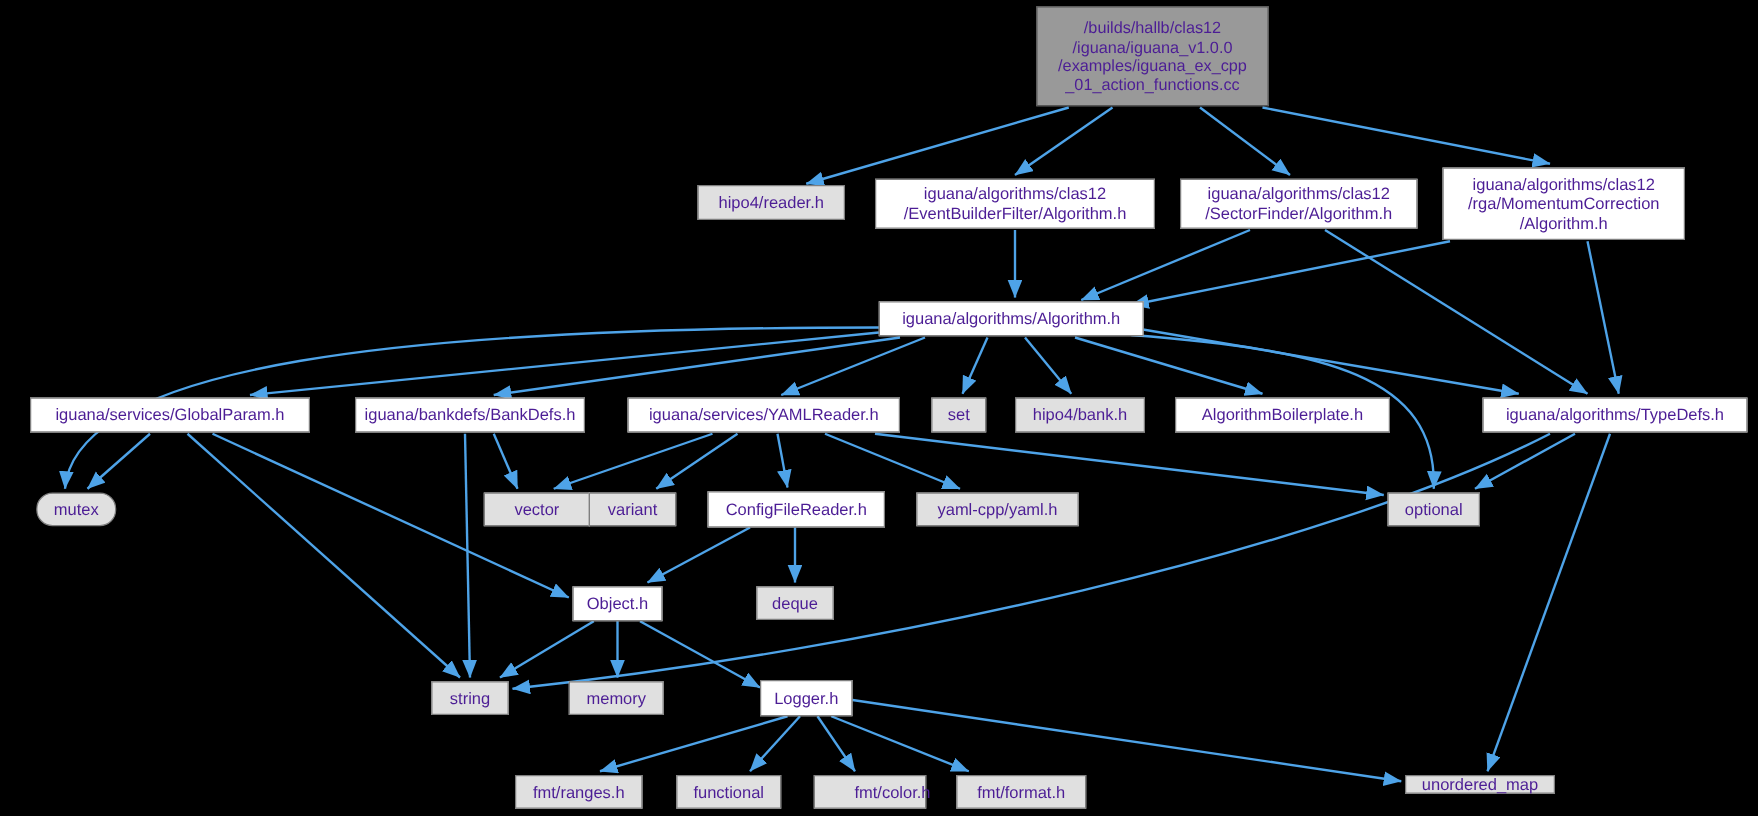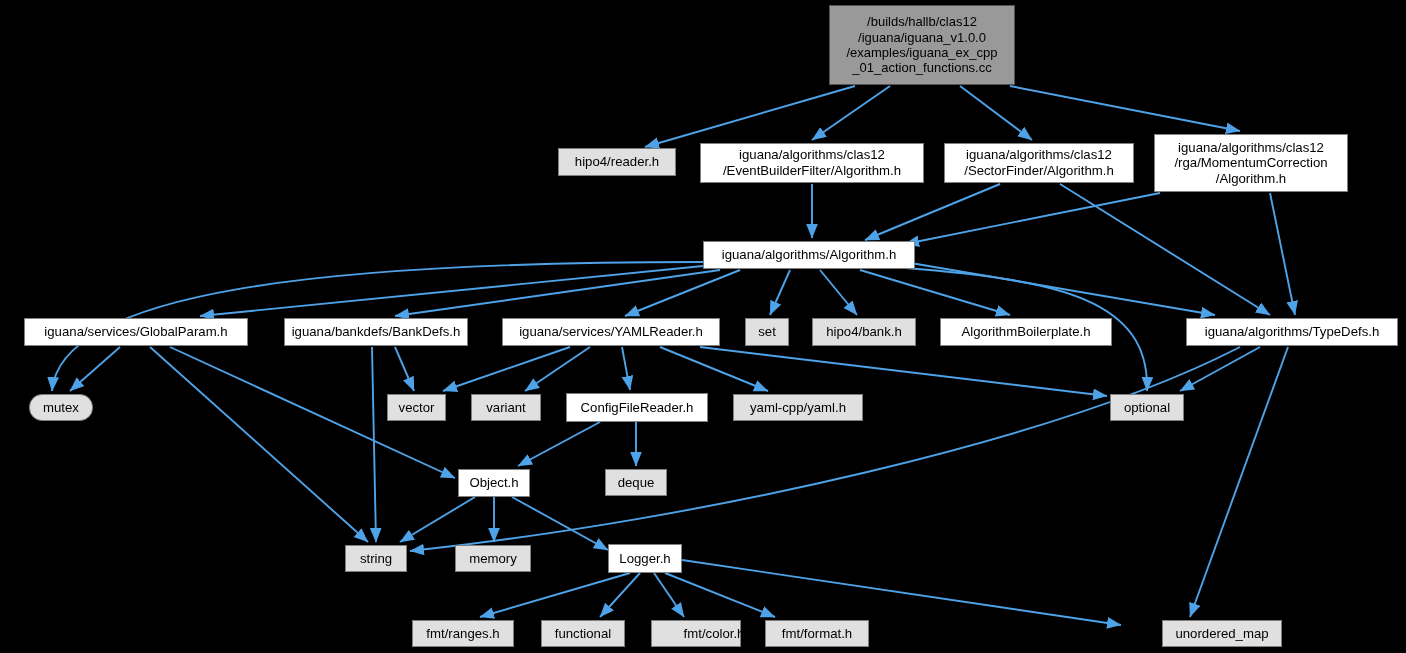--- a/index.html
+++ b/index.html
@@ -1,21 +1,21 @@
 <!DOCTYPE html>
 <html><head>
 <meta charset="utf-8">
 <style>
   html,body{margin:0;padding:0;background:#000;}
   #canvas{position:relative;width:1406px;height:653px;background:#000;overflow:hidden;
           font-family:"Liberation Sans","DejaVu Sans",sans-serif;}
   svg#edges{position:absolute;left:0;top:0;width:1406px;height:653px;}
   .node{position:absolute;box-sizing:border-box;display:flex;align-items:center;
         justify-content:center;text-align:center;line-height:1.18;
-        font-size:13.2px;color:#000000;border:1px solid #808080;}
+        font-size:13.2px;color:#4c1d95;border:1px solid #808080;}
   .node.sys{background:#e0e0e0;border:1px solid #7f7f7f;box-shadow:0 0 0 0 #000;}
   .node.hdr{background:#ffffff;border:1px solid #808080;}
   .node.root{background:#999999;border:1px solid #555555;}
   .node .lbl{display:block;white-space:pre-line;padding:0 6px;}
 </style>
 </head>
 <body>
 
 <div id="canvas">
   <svg id="edges" xmlns="http://www.w3.org/2000/svg">
@@ -111,21 +111,21 @@
       </div>
       <div class="node hdr" style="left: 940px; top: 318px; width: 172px; height: 28px; background: rgb(255, 255, 255);">
         <span class="lbl">AlgorithmBoilerplate.h</span>
       </div>
       <div class="node hdr" style="left: 1186px; top: 318px; width: 212px; height: 28px; background: rgb(255, 255, 255);">
         <span class="lbl">iguana/algorithms/TypeDefs.h</span>
       </div>
       <div class="node sys" style="left: 29px; top: 394px; width: 64px; height: 27px; background: rgb(224, 224, 224); border-radius: 13px;">
         <span class="lbl">mutex</span>
       </div>
-      <div class="node sys" style="left: 387px; top: 394px; width: 59px; height: 27px; background: rgb(224, 224, 224);">
+      <div class="node sys" style="left: 387px; top: 394px; width: 85px; height: 27px; background: rgb(224, 224, 224);">
         <span class="lbl">vector</span>
       </div>
       <div class="node sys" style="left: 471px; top: 394px; width: 70px; height: 27px; background: rgb(224, 224, 224); text-align: center;">
         <span class="lbl">variant</span>
       </div>
       <div class="node hdr" style="left: 566px; top: 393px; width: 142px; height: 29px; background: rgb(255, 255, 255);">
         <span class="lbl">ConfigFileReader.h</span>
       </div>
       <div class="node sys" style="left: 733px; top: 394px; width: 130px; height: 27px; background: rgb(224, 224, 224);">
         <span class="lbl">yaml-cpp/yaml.h</span>
@@ -153,17 +153,17 @@
       </div>
       <div class="node sys" style="left: 541px; top: 620px; width: 84px; height: 27px; background: rgb(224, 224, 224);">
         <span class="lbl">functional</span>
       </div>
       <div class="node sys" style="left: 651px; top: 620px; width: 90px; height: 27px; background: rgb(224, 224, 224); padding-left: 36px;">
         <span class="lbl">fmt/color.h</span>
       </div>
       <div class="node sys" style="left: 765px; top: 620px; width: 104px; height: 27px; background: rgb(224, 224, 224);">
         <span class="lbl">fmt/format.h</span>
       </div>
-      <div class="node sys" style="left: 1162px; top: 620px; width: 120px; height: 27px; background: rgb(224, 224, 224);">
+      <div class="node sys" style="left: 1124px; top: 620px; width: 120px; height: 15px; background: rgb(224, 224, 224);">
         <span class="lbl">unordered_map</span>
       </div>
     </div>
 </div>
 
 </body></html>

